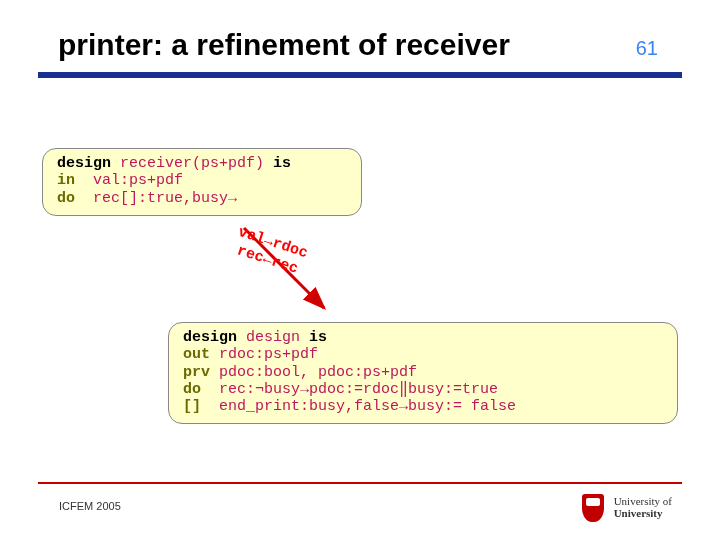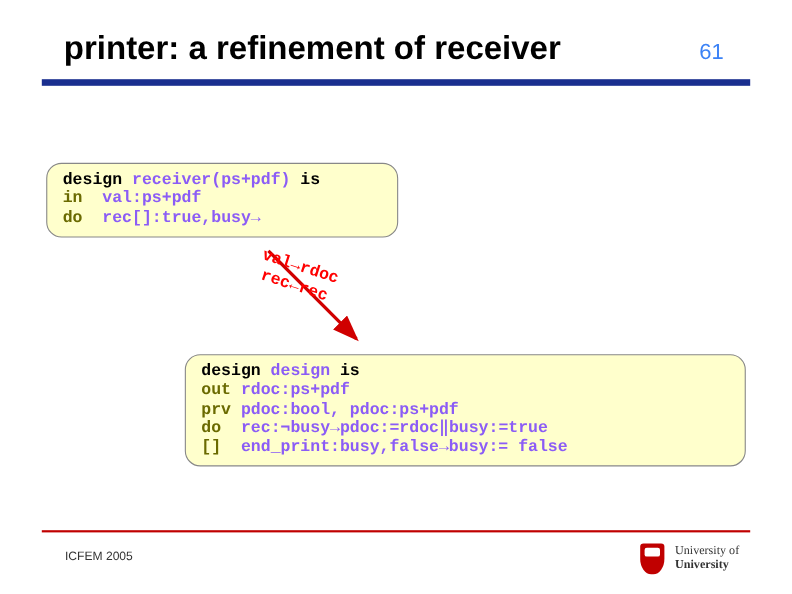--- a/index.html
+++ b/index.html
@@ -56,21 +56,21 @@
     top: 148px;
     width: 290px;
   }
   .box2 {
     left: 168px;
     top: 322px;
     width: 480px;
   }
   .kw-design { color: #000000; font-weight: bold; }
   .kw-struct { color: #6a6a00; font-weight: bold; margin-top: 32px; }
-  .txt { color: #8b5cf6; font-weight: bold; }
+  .txt { color: #be185d; font-weight: normal; }
   .arrow-label {
     position: absolute;
     left: 234px;
     top: 234px;
     transform: rotate(18deg);
     font-family: "Courier New", monospace;
     font-size: 15px;
     font-weight: bold;
     text-align: center;
     line-height: 1.2;

